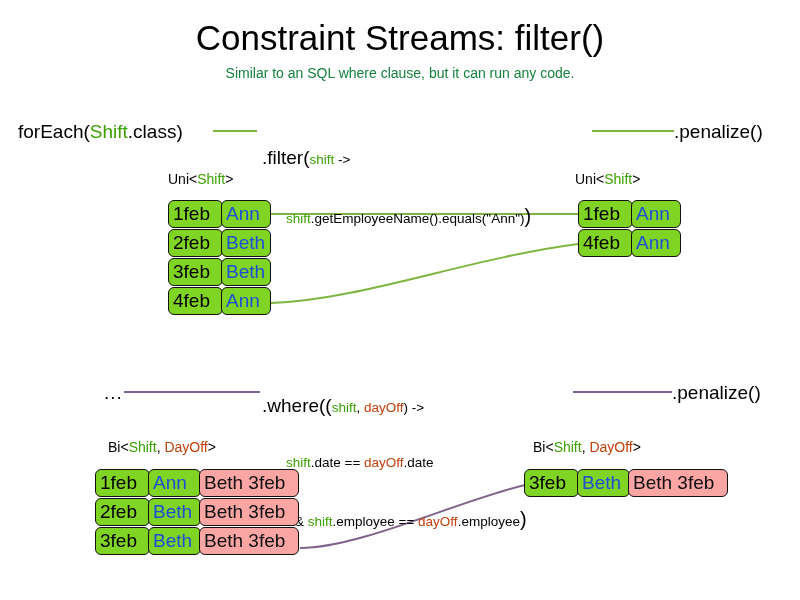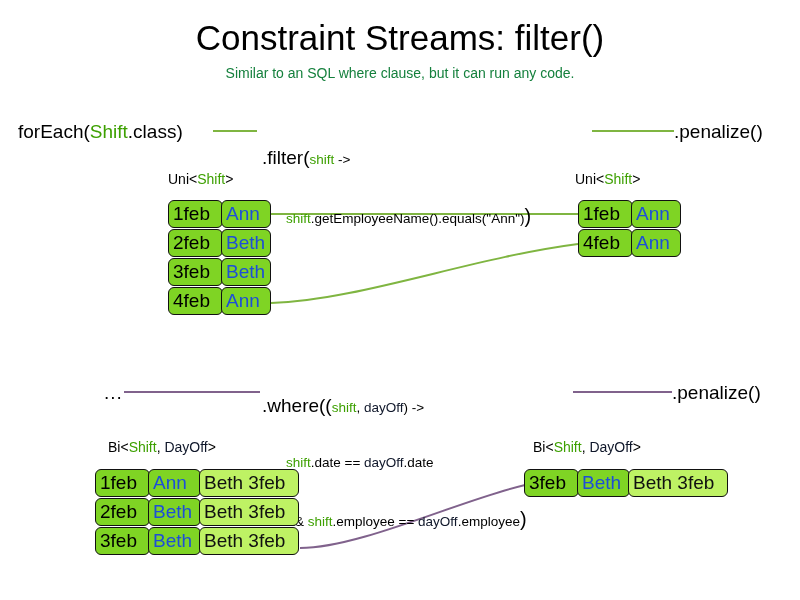--- a/index.html
+++ b/index.html
@@ -54,21 +54,21 @@
   
   .lbl {
     position: absolute;
     white-space: pre;
     color: #000;
   }
   .big { font-size: 19px; line-height: 23px; }
   .sm  { font-size: 13.5px; line-height: 18px; }
 
   .g { color: #3da000; }   
-  .b { color: #0f172a; text-align: right; }   
+  .b { color: #c2410c; text-align: right; }   
   .paren-big { font-size: 20px; }
 
   .ellipsis {
     position: absolute;
     font-size: 19px;
     line-height: 23px;
     letter-spacing: 1px;
     color: #000;
     white-space: pre;
   }
@@ -100,21 +100,21 @@
     line-height: 24px;
     font-size: 19px;
     padding: 0 4px;
     white-space: pre;
     display: flex;
     align-items: center;
     justify-content: flex-start;
     margin-right: -2px;
   }
   .cell.green { background: #7fd424; }
-  .cell.blue  { background: #bef264; }
+  .cell.blue  { background: #fca5a5; }
   .cell.date  { color: #000000; }
   .cell.name  { color: #1d4ed8; }
   .cell.dayoff{ color: #101010; }
 </style>
 </head>
 <body>
 
 <div id="slide">
 
   <svg id="wires" viewBox="0 0 800 600">

